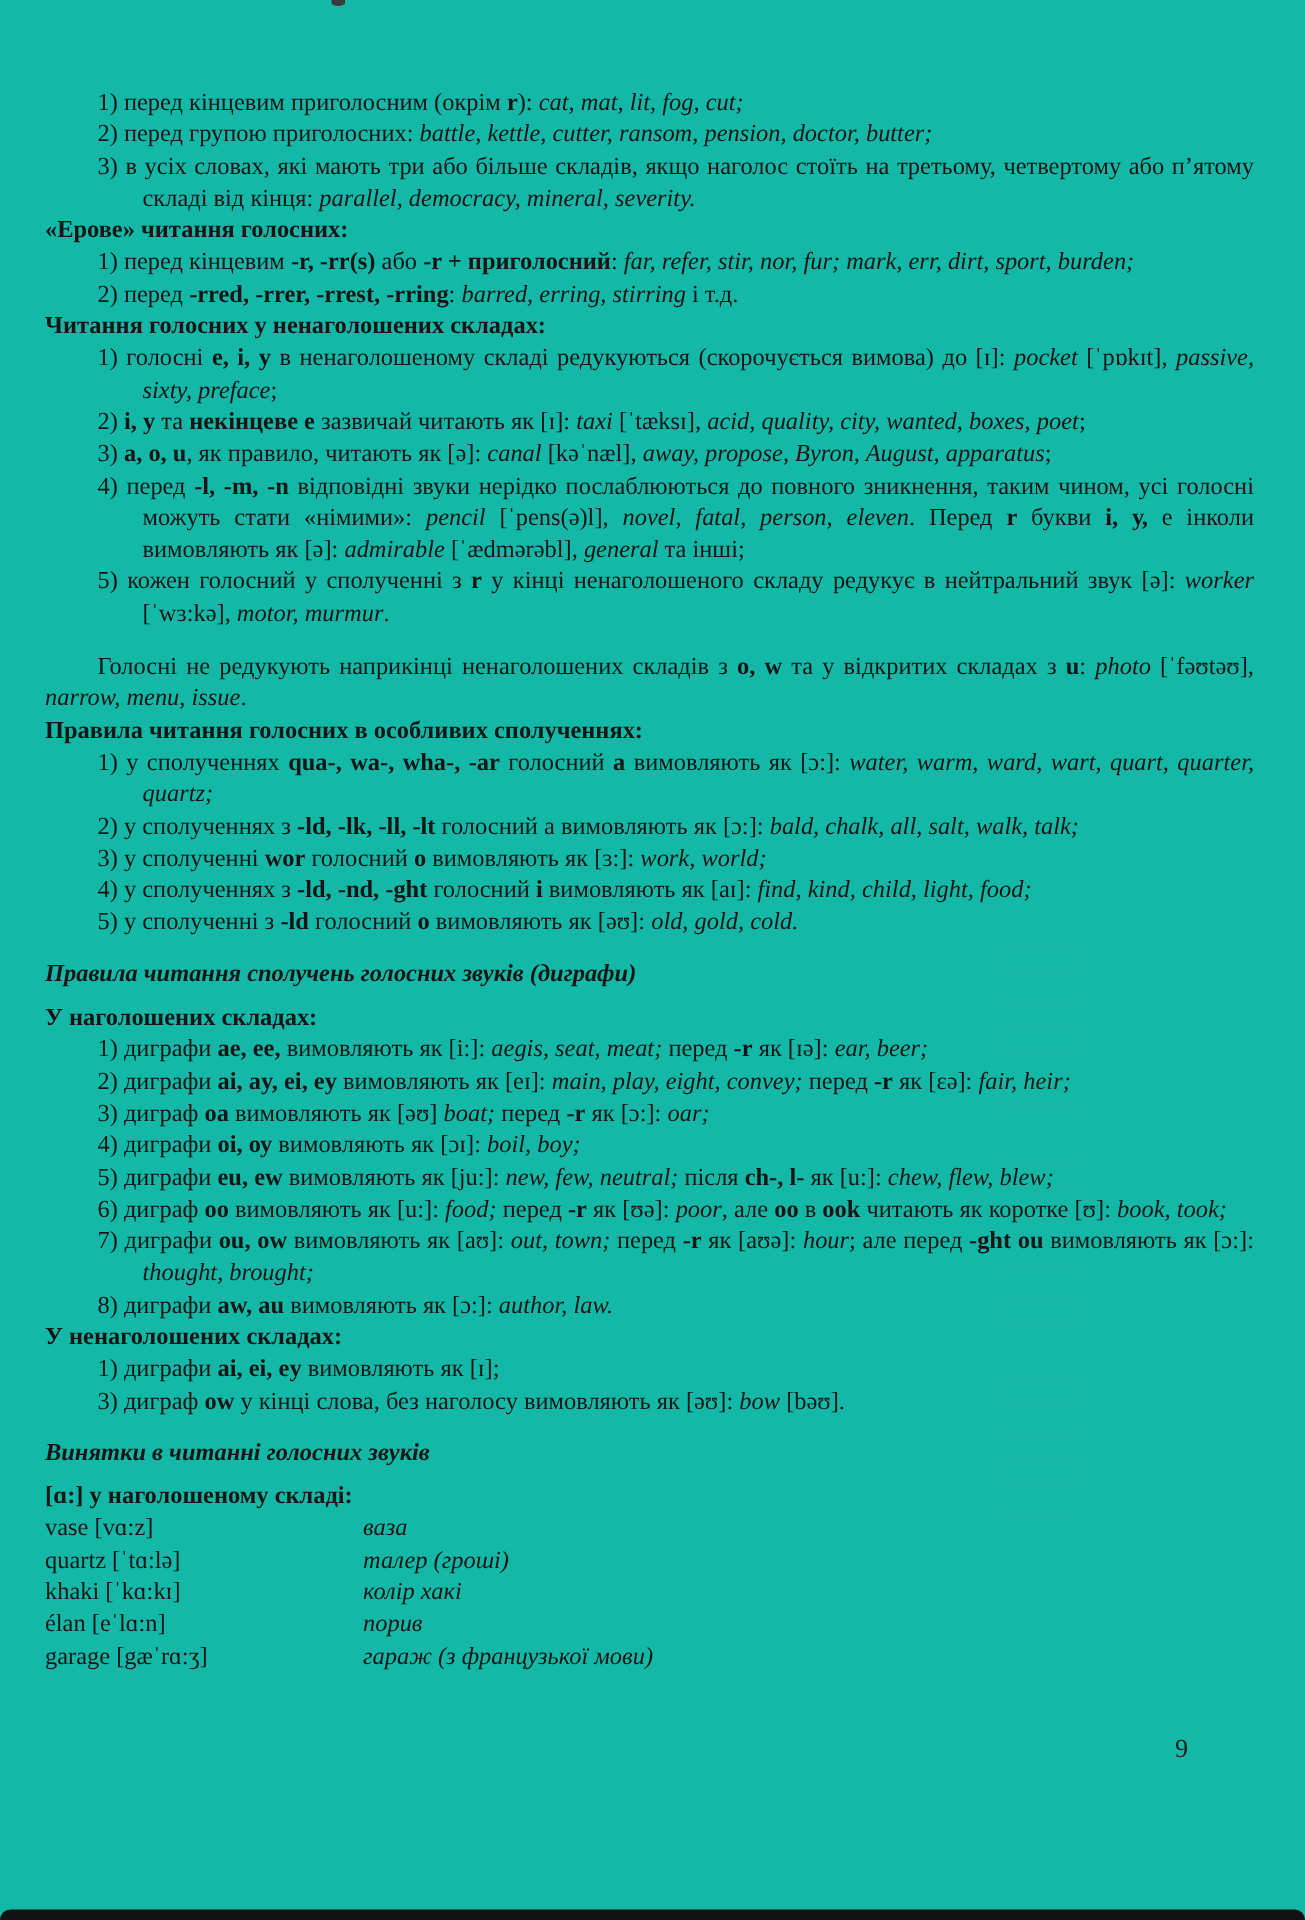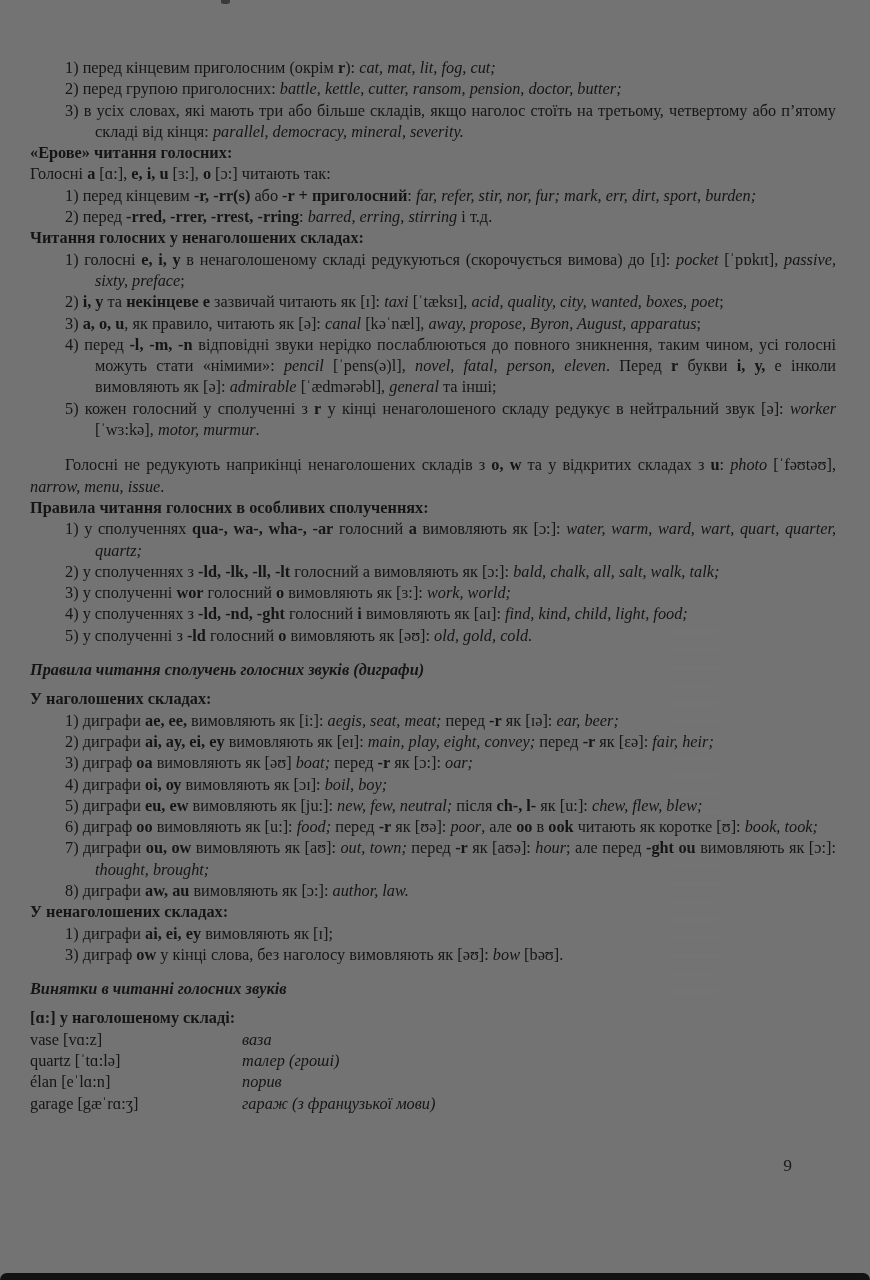--- a/index.html
+++ b/index.html
@@ -1,19 +1,19 @@
 <!DOCTYPE html>
 <html><head>
 <meta charset="utf-8">
 <style>
   * { margin:0; padding:0; box-sizing:border-box; }
   html,body { background:#e9e7e2; }
   body { width:870px; height:1280px; position:relative;
          font-family:"Liberation Serif","DejaVu Serif",serif; }
-  .page { position:absolute; inset:0; background:#737373; color:#151515;
+  .page { position:absolute; inset:0; background:#14b8a6; color:#151515;
           font-size:16.3px; line-height:21.3px; overflow:hidden;font-family:Liberation Serif, serif; }
   .content { padding:57px 34px 0 30px; }
   .block { margin:0; }
   .item  { padding-left:65px; text-indent:-30px; text-align:justify; }
   .heading { font-weight:bold; }
   .plain {}
   .para { text-indent:35px; text-align:justify;margin-top:14px; }
   .center { text-align:left; font-weight:bold; font-style:italic; margin:13px 0 8px 0; }
   .row { display:flex; }
   .row-left { width:212px; flex:none; }
@@ -33,21 +33,20 @@
 </head>
 <body>
 
 <div class="page">
   <div class="bleed"></div>
   <div class="content">
       <div class="block item"><span>1) перед кінцевим приголосним (окрім </span><span class="b">r</span><span>): </span><span class="i">cat, mat, lit, fog, cut;</span></div>
       <div class="block item"><span>2) перед групою приголосних: </span><span class="i">battle, kettle, cutter, ransom, pension, doctor, butter;</span></div>
       <div class="block item"><span>3) в усіх словах, які мають три або більше складів, якщо наголос стоїть на третьому, четвертому або п’ятому складі від кінця: </span><span class="i">parallel, democracy, mineral, severity.</span></div>
       <div class="block heading"><span class="b">«Ерове» читання голосних</span><span>:</span></div>
-      <div class="block plain"><span>Голосні </span><span class="b">a</span><span> [ɑ:], </span><span class="b">e, i, u</span><span> [ɜ:], </span><span class="b">o</span><span> [ɔ:] читають так:</span></div>
       <div class="block item"><span>1) перед кінцевим </span><span class="b">-r, -rr(s)</span><span> або </span><span class="b">-r +</span><span> </span><span class="b">приголосний</span><span>: </span><span class="i">far, refer, stir, nor, fur; mark, err, dirt, sport, burden;</span></div>
       <div class="block item"><span>2) перед </span><span class="b">-rred, -rrer, -rrest, -rring</span><span>: </span><span class="i">barred, erring, stirring</span><span> і т.д.</span></div>
       <div class="block heading"><span class="b">Читання голосних у ненаголошених складах:</span></div>
       <div class="block item"><span>1) голосні </span><span class="b">e, i, у</span><span> в ненаголошеному складі редукуються (скорочується вимова) до [ɪ]: </span><span class="i">pocket</span><span> [ˈpɒkɪt], </span><span class="i">passive, sixty, preface</span><span>;</span></div>
       <div class="block item"><span>2) </span><span class="b">i, у</span><span> та </span><span class="b">некінцеве е</span><span> зазвичай читають як [ɪ]: </span><span class="i">taxi</span><span> [ˈtæksɪ], </span><span class="i">acid, quality, city, wanted, boxes, poet</span><span>;</span></div>
       <div class="block item"><span>3) </span><span class="b">a, o, u</span><span>, як правило, читають як [ə]: </span><span class="i">canal</span><span> [kəˈnæl], </span><span class="i">away, propose, Byron, August, apparatus</span><span>;</span></div>
       <div class="block item"><span>4) перед </span><span class="b">-l, -m, -n</span><span> відповідні звуки нерідко послаблюються до повного зникнення, таким чином, усі голосні можуть стати «німими»: </span><span class="i">pencil</span><span> [ˈpens(ə)l], </span><span class="i">novel, fatal, person, eleven</span><span>. Перед </span><span class="b">r</span><span> букви </span><span class="b">i, у,</span><span> е інколи вимовляють як [ə]: </span><span class="i">admirable</span><span> [ˈædmərəbl], </span><span class="i">general</span><span> та інші;</span></div>
       <div class="block item"><span>5) кожен голосний у сполученні з </span><span class="b">r</span><span> у кінці ненаголошеного складу редукує в нейтральний звук [ə]: </span><span class="i">worker</span><span> [ˈwɜ:kə], </span><span class="i">motor, murmur</span><span>.</span></div>
       <div class="block para"><span>Голосні не редукують наприкінці ненаголошених складів з </span><span class="b">o, w</span><span> та у відкритих складах з </span><span class="b">u</span><span>: </span><span class="i">photo</span><span> [ˈfəʊtəʊ], </span><span class="i">narrow, menu, issue</span><span>.</span></div>
       <div class="block heading"><span class="b">Правила читання голосних в особливих сполученнях:</span></div>
@@ -73,20 +72,24 @@
       <div class="block heading"><span class="b">[ɑ:] у наголошеному складі:</span></div>
       <div class="block row">
         <span class="row-left"><span>vase [vɑ:z]</span></span>
         <span class="row-right"><span class="i">ваза</span></span>
       </div>
       <div class="block row">
         <span class="row-left"><span>quartz [ˈtɑ:lə]</span></span>
         <span class="row-right"><span class="i">талер (гроші)</span></span>
       </div>
       <div class="block row">
+        <span class="row-left"><span>khaki [ˈkɑ:kɪ]</span></span>
+        <span class="row-right"><span class="i">колір хакі</span></span>
+      </div>
+      <div class="block row">
         <span class="row-left"><span>élan [eˈlɑ:n]</span></span>
         <span class="row-right"><span class="i">порив</span></span>
       </div>
       <div class="block row">
         <span class="row-left"><span>garage [gæˈrɑ:ʒ]</span></span>
         <span class="row-right"><span class="i">гараж (з французької мови)</span></span>
       </div>
     </div>
   <div class="page-number">9</div>
   <div class="scan-speck"></div>

